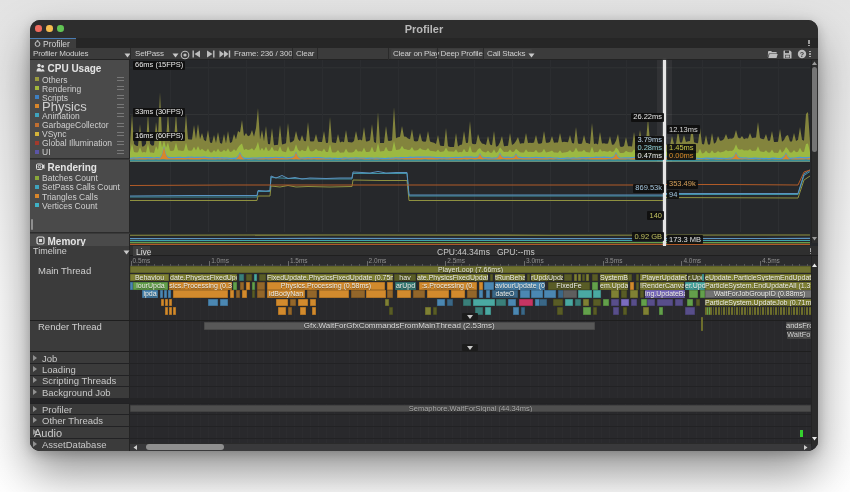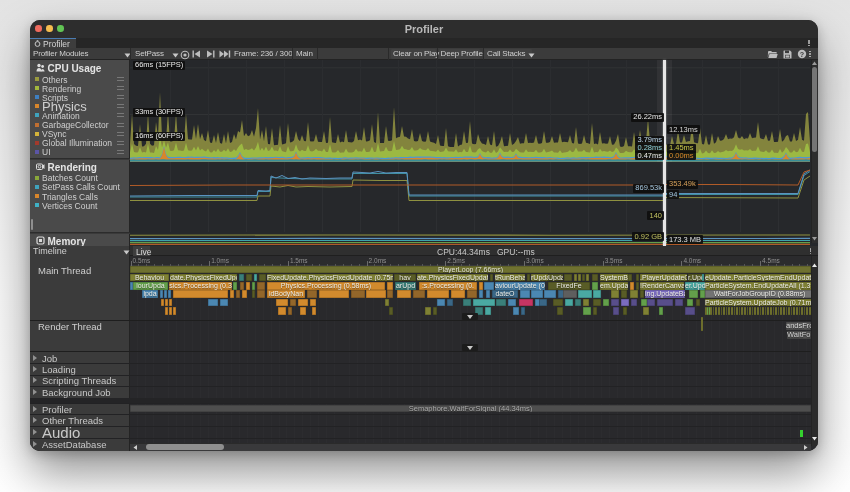--- a/index.html
+++ b/index.html
@@ -53,21 +53,21 @@
       <rect x="7.1" y="0.5" width="1.4" height="7" fill="#bdbdbd"></rect>
       <path d="M1,0.5 L1,7.5 L6.5,4 z" fill="#bdbdbd"></path>
     </svg>
 <svg class="abs" style="left:189px;top:30px" width="12" height="8" viewBox="0 0 12 8">
       <path d="M0.5,0.5 L0.5,7.5 L5,4 z" fill="#bdbdbd"></path>
       <path d="M5,0.5 L5,7.5 L9.5,4 z" fill="#bdbdbd"></path>
       <rect x="9.8" y="0.5" width="1.4" height="7" fill="#bdbdbd"></rect>
     </svg>
 <div class="tbt" style="position:absolute;left:204px;top:28px;">Frame: 236 / 300</div>
 <div style="position:absolute;left:262px;top:28px;width:1px;height:12px;background:#2a2a2a"></div>
-<div class="tbt" style="position:absolute;left:266px;top:28px;">Main</div>
+<div class="tbt" style="position:absolute;left:266px;top:28px;">Clear</div>
 <div style="position:absolute;left:287px;top:28px;width:1px;height:12px;background:#2a2a2a"></div>
 <div style="position:absolute;left:358px;top:28px;width:1px;height:12px;background:#2a2a2a"></div>
 <div style="position:absolute;left:361px;top:29px;width:45px;height:10px;background:#414141;border-radius:1px"></div>
 <div style="position:absolute;left:408.5px;top:29px;width:41.5px;height:10px;background:#414141;border-radius:1px"></div>
 <div style="position:absolute;left:453px;top:29px;width:49px;height:10px;background:#414141;border-radius:1px"></div>
 <div class="tbt" style="position:absolute;left:363px;top:28px;">Clear on Play</div>
 <div style="position:absolute;left:407px;top:28px;width:1px;height:12px;background:#2a2a2a"></div>
 <div class="tbt" style="position:absolute;left:410.5px;top:28px;">Deep Profile</div>
 <div style="position:absolute;left:453px;top:28px;width:1px;height:12px;background:#2a2a2a"></div>
 <div class="tbt" style="position:absolute;left:457px;top:28px;">Call Stacks</div>
@@ -542,20 +542,21 @@
 <div class="bar" style="position:absolute;left:771.2px;top:286.9px;width:1.6px;height:7.8px;background:#7f8134;box-shadow:inset 0 0 0 0.5px rgba(0,0,0,.3);color:#ecece6;font-size:7px;line-height:7.8px;"></div>
 <div class="bar" style="position:absolute;left:773.8px;top:286.9px;width:1.6px;height:7.8px;background:#7f8134;box-shadow:inset 0 0 0 0.5px rgba(0,0,0,.3);color:#ecece6;font-size:7px;line-height:7.8px;"></div>
 <div class="bar" style="position:absolute;left:776.4px;top:286.9px;width:1.6px;height:7.8px;background:#7f8134;box-shadow:inset 0 0 0 0.5px rgba(0,0,0,.3);color:#ecece6;font-size:7px;line-height:7.8px;"></div>
 <div class="bar" style="position:absolute;left:779.0px;top:286.9px;width:1.6px;height:7.8px;background:#7f8134;box-shadow:inset 0 0 0 0.5px rgba(0,0,0,.3);color:#ecece6;font-size:7px;line-height:7.8px;"></div>
 <div class="bar" style="position:absolute;left:781.6px;top:286.9px;width:1.6px;height:7.8px;background:#7f8134;box-shadow:inset 0 0 0 0.5px rgba(0,0,0,.3);color:#ecece6;font-size:7px;line-height:7.8px;"></div>
 <div style="position:absolute;left:432px;top:292.5px;width:16px;height:7px;background:#1c1c1c;border-radius:1px"></div>
 <svg class="abs" style="left:437px;top:294.5px" width="6" height="4" viewBox="0 0 6 4">
       <path d="M0,0 L6,0 L3,4 z" fill="#c8c8c8"></path>
     </svg>
 <div style="position:absolute;left:0;top:299.5px;width:788px;height:1px;background:#1e1e1e"></div>
+<div class="bar" style="position:absolute;left:173.5px;top:301.5px;width:391.5px;height:8.6px;background:#585858;box-shadow:inset 0 0 0 0.5px rgba(0,0,0,.3);color:#d8d8d8;font-size:8px;line-height:8.6px;">Gfx.WaitForGfxCommandsFromMainThread (2.53ms)</div>
 <div class="bar" style="position:absolute;left:670.5px;top:297px;width:2.5px;height:14px;background:#7f8134;box-shadow:inset 0 0 0 0.5px rgba(0,0,0,.3);color:#ecece6;font-size:7px;line-height:14px;"></div>
 <div class="bar" style="position:absolute;left:756px;top:301.5px;width:25px;height:8.6px;background:#585858;box-shadow:inset 0 0 0 0.5px rgba(0,0,0,.3);color:#d8d8d8;font-size:7.5px;line-height:8.6px;">andsFrom</div>
 <div class="bar" style="position:absolute;left:757px;top:310.8px;width:24px;height:8.6px;background:#525252;box-shadow:inset 0 0 0 0.5px rgba(0,0,0,.3);color:#cfcfcf;font-size:7.5px;line-height:8.6px;">WaitForSig</div>
 <div style="position:absolute;left:432px;top:323.5px;width:16px;height:7px;background:#1c1c1c;border-radius:1px"></div>
 <svg class="abs" style="left:437px;top:325.5px" width="6" height="4" viewBox="0 0 6 4">
       <path d="M0,0 L6,0 L3,4 z" fill="#c8c8c8"></path>
     </svg>
 <div style="position:absolute;left:0;top:331px;width:788px;height:1px;background:#1e1e1e"></div>
 <div style="position:absolute;left:8px;top:245.5px;color:#cfcfcf;font-size:9.5px;line-height:10px;white-space:nowrap">Main Thread</div>
 <div style="position:absolute;left:8px;top:302px;color:#cfcfcf;font-size:9.5px;line-height:10px;white-space:nowrap">Render Thread</div>
@@ -576,21 +577,21 @@
 <div style="position:absolute;left:0;top:377.6px;width:788px;height:5px;background:#242426"></div>
 <div style="position:absolute;left:0;top:382.5px;width:788px;height:1px;background:#222224"></div>
 <div style="position:absolute;left:0;top:394.0px;width:788px;height:1px;background:#222224"></div>
 <div class="tri" style="left:3px;top:385.5px"></div>
 <div style="position:absolute;left:12px;top:384.5px;color:#c8c8c8;font-size:9.5px;line-height:10px;white-space:nowrap">Profiler</div>
 <div style="position:absolute;left:0;top:406px;width:788px;height:1px;background:#222224"></div>
 <div class="tri" style="left:3px;top:397px"></div>
 <div style="position:absolute;left:12px;top:396px;color:#c8c8c8;font-size:9.5px;line-height:10px;white-space:nowrap">Other Threads</div>
 <div style="position:absolute;left:0;top:418px;width:788px;height:1px;background:#222224"></div>
 <div class="tri" style="left:3px;top:409px"></div>
-<div style="position:absolute;left:12px;top:408px;color:#c8c8c8;font-size:15px;line-height:10px;white-space:nowrap">Audio</div>
+<div style="position:absolute;left:4px;top:408px;color:#c8c8c8;font-size:11px;line-height:10px;white-space:nowrap">Audio</div>
 <div class="tri" style="left:3px;top:421px"></div>
 <div style="position:absolute;left:12px;top:420px;color:#c8c8c8;font-size:9.5px;line-height:10px;white-space:nowrap">AssetDatabase</div>
 <div class="bar" style="position:absolute;left:100px;top:384.5px;width:681px;height:7px;background:#4e4e4e;box-shadow:inset 0 0 0 0.5px rgba(0,0,0,.3);color:#a8a8a8;font-size:7.5px;line-height:7px;">Semaphore.WaitForSignal (44.34ms)</div>
 <div style="position:absolute;left:770px;top:410px;width:2.5px;height:7px;background:#35d02f"></div>
 <div style="position:absolute;left:781px;top:236px;width:7px;height:190px;background:#2b2b2b;border-left:1px solid #232323"></div>
 <svg class="abs" style="left:782px;top:243px" width="5" height="4" viewBox="0 0 5 4">
       <path d="M0,4 L5,4 L2.5,0.5 z" fill="#e8e8e8"></path>
     </svg>
 <svg class="abs" style="left:782px;top:417px" width="5" height="4" viewBox="0 0 5 4">
       <path d="M0,0 L5,0 L2.5,3.5 z" fill="#e8e8e8"></path>

